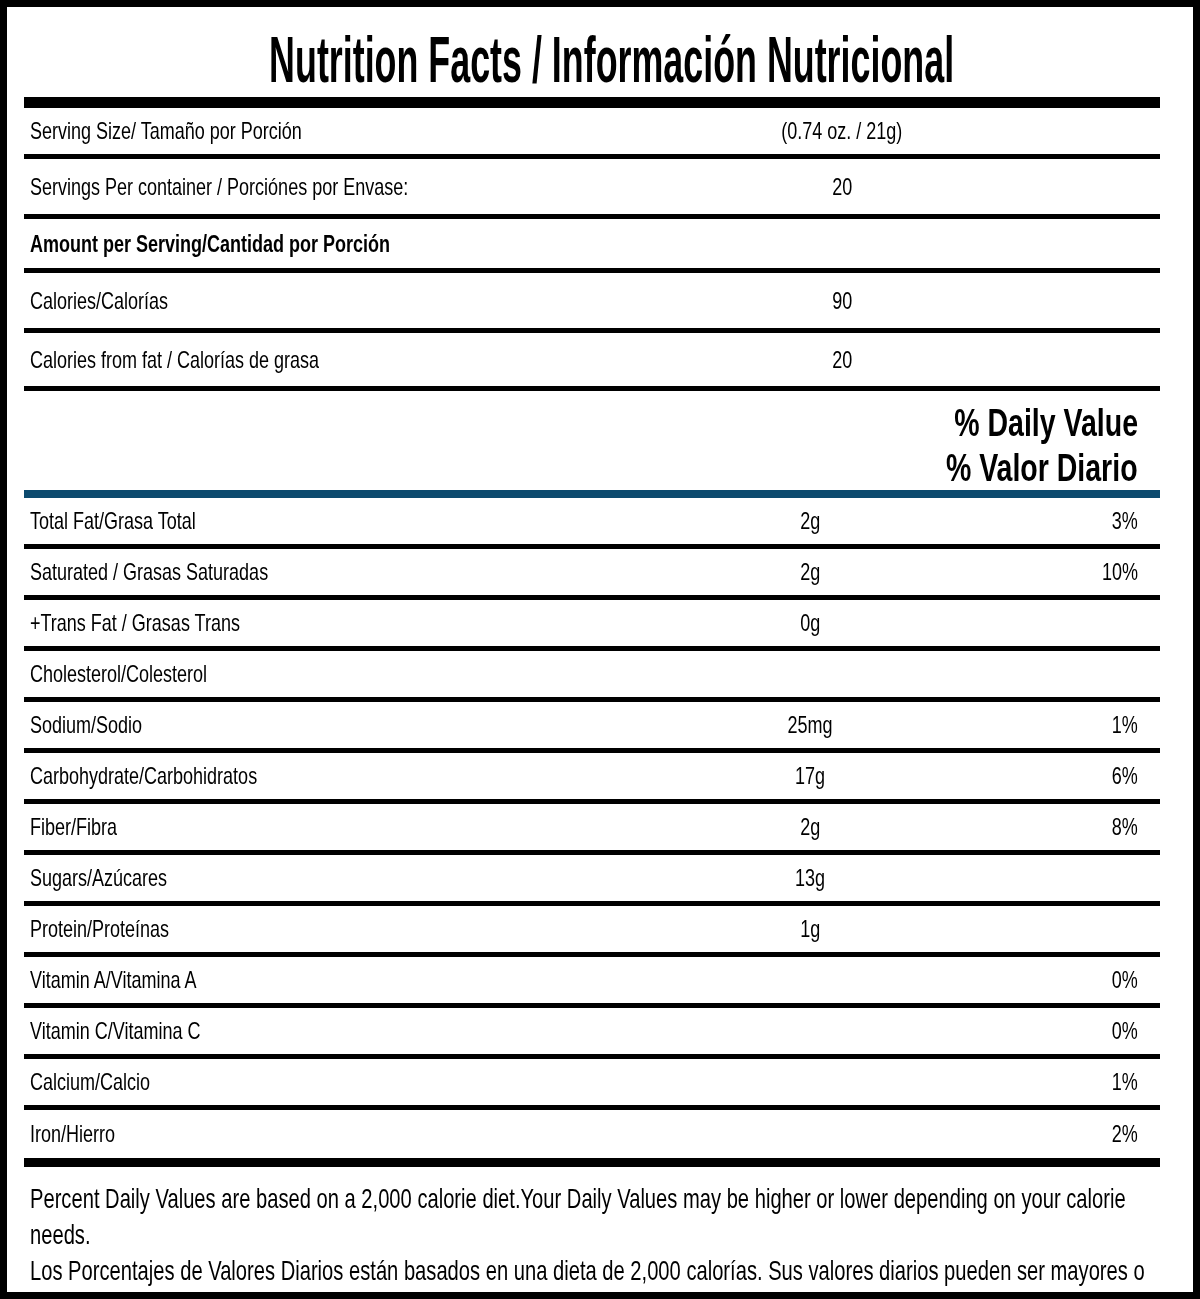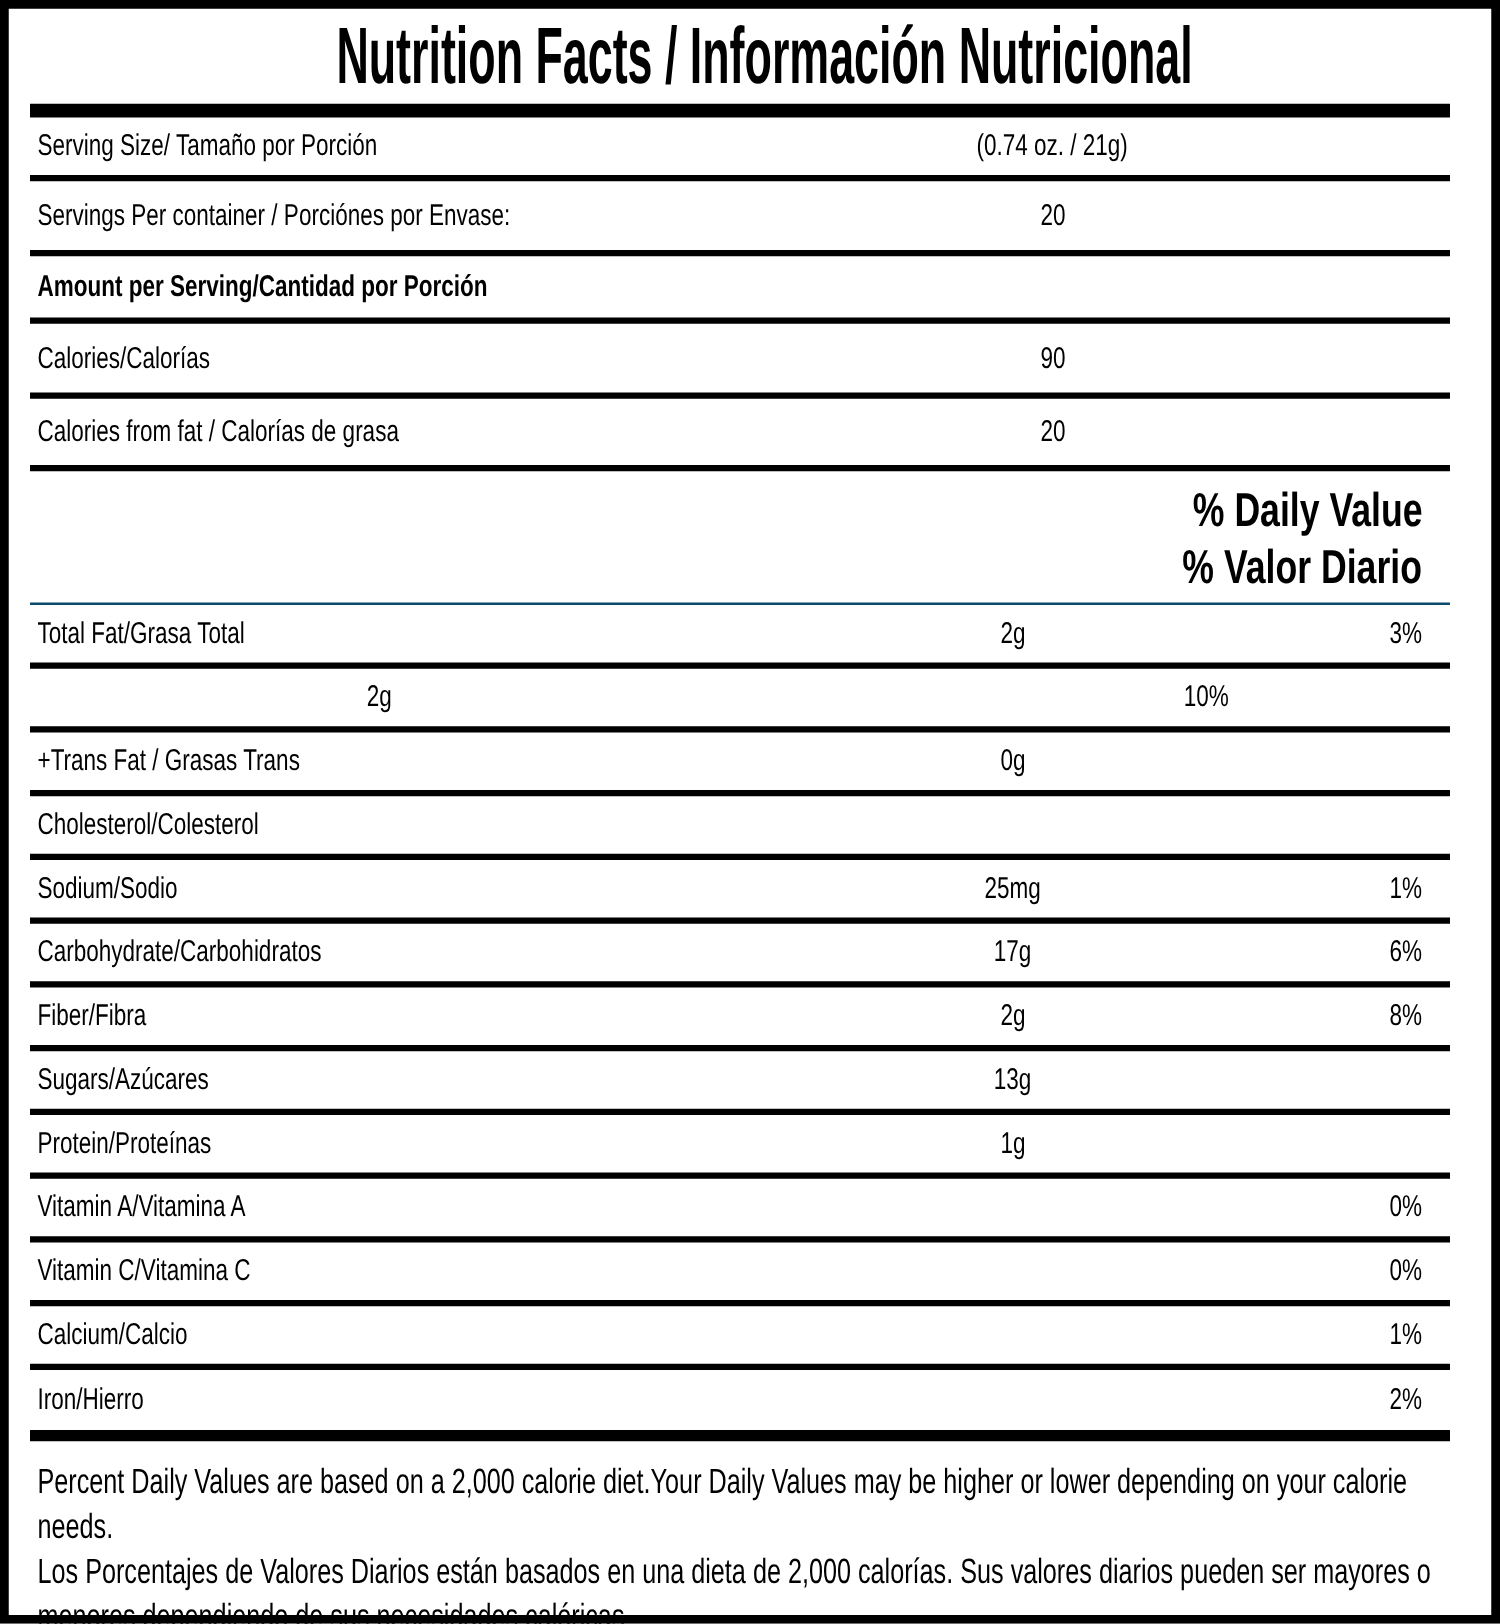--- a/index.html
+++ b/index.html
@@ -20,23 +20,23 @@
   .content {
     padding: 0 33px 0 17px;
   }
   
   .t  { display: inline-block; white-space: nowrap; }
   .o-l { transform: scaleX(0.75); transform-origin: 0 50%; }
   .o-c { transform: scaleX(0.75); transform-origin: 50% 50%; }
   .o-r { transform: scaleX(0.75); transform-origin: 100% 50%; }
 
   .title-row {
-    height: 76px;
+    height: 90px;
     display: flex;
-    align-items: flex-start;
+    align-items: flex-end;
     justify-content: center;
     padding-left: 23px;
   }
   .title-text {
     font-size: 64px;
     font-weight: bold;
     transform: scaleX(0.56);
     transform-origin: 50% 50%;
     white-space: nowrap;
   }
@@ -55,21 +55,21 @@
   .row .c-dv     { text-align: right; padding-right: 22px; }
 
   .h50 { height: 60px; }
   .h54 { height: 54px; }
   .h58 { height: 58px; }
   .h51 { height: 51px; gap: 32px; }
   .bold { font-weight: bold; }
 
   .dv-header {
     height: 107px;
-    border-bottom: 2px solid #0c4a6e;
+    border-bottom: 8px solid #0c4a6e;
     text-align: right;
     padding: 10px 22px 0 0;
     font-size: 38px;
     font-weight: bold;
     line-height: 45px;
   }
   .dv-header div { line-height: 45px; }
 
   .iron-row { height: 57px; border-bottom: 9px solid #000; }
 
@@ -133,20 +133,21 @@
       <div><span class="t o-r">% Valor Diario</span></div>
     </div>
 
     <div class="row h51">
       <div class="c-label"><span class="t o-l">Total Fat/Grasa Total</span></div>
       <div class="c-amount"><span class="t o-c">2g</span></div>
       <div class="c-dv"><span class="t o-r">3%</span></div>
     </div>
 
     <div class="row h51">
+      <div class="c-label"><span class="t o-l">Saturated / Grasas Saturadas</span></div>
       <div class="c-amount"><span class="t o-c">2g</span></div>
       <div class="c-dv"><span class="t o-r">10%</span></div>
     </div>
 
     <div class="row h51">
       <div class="c-label"><span class="t o-l">+Trans Fat / Grasas Trans</span></div>
       <div class="c-amount"><span class="t o-c">0g</span></div>
       <div class="c-dv"><span class="t o-r"></span></div>
     </div>
 

